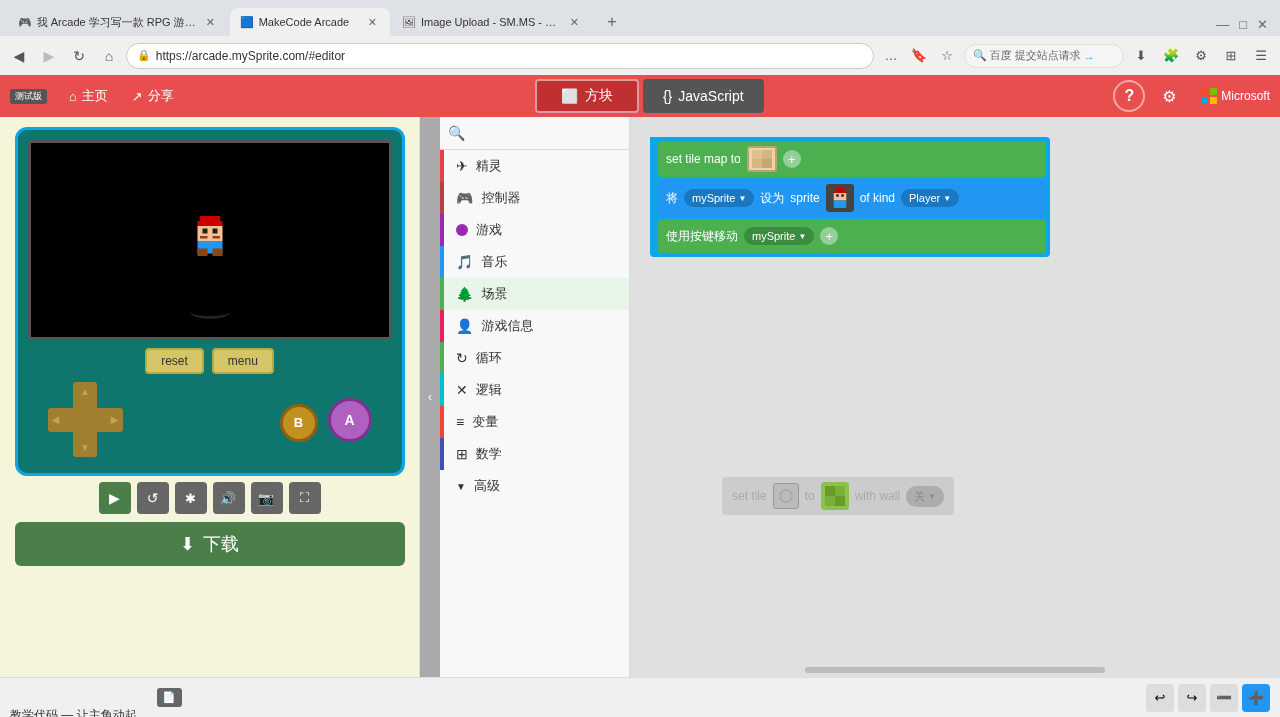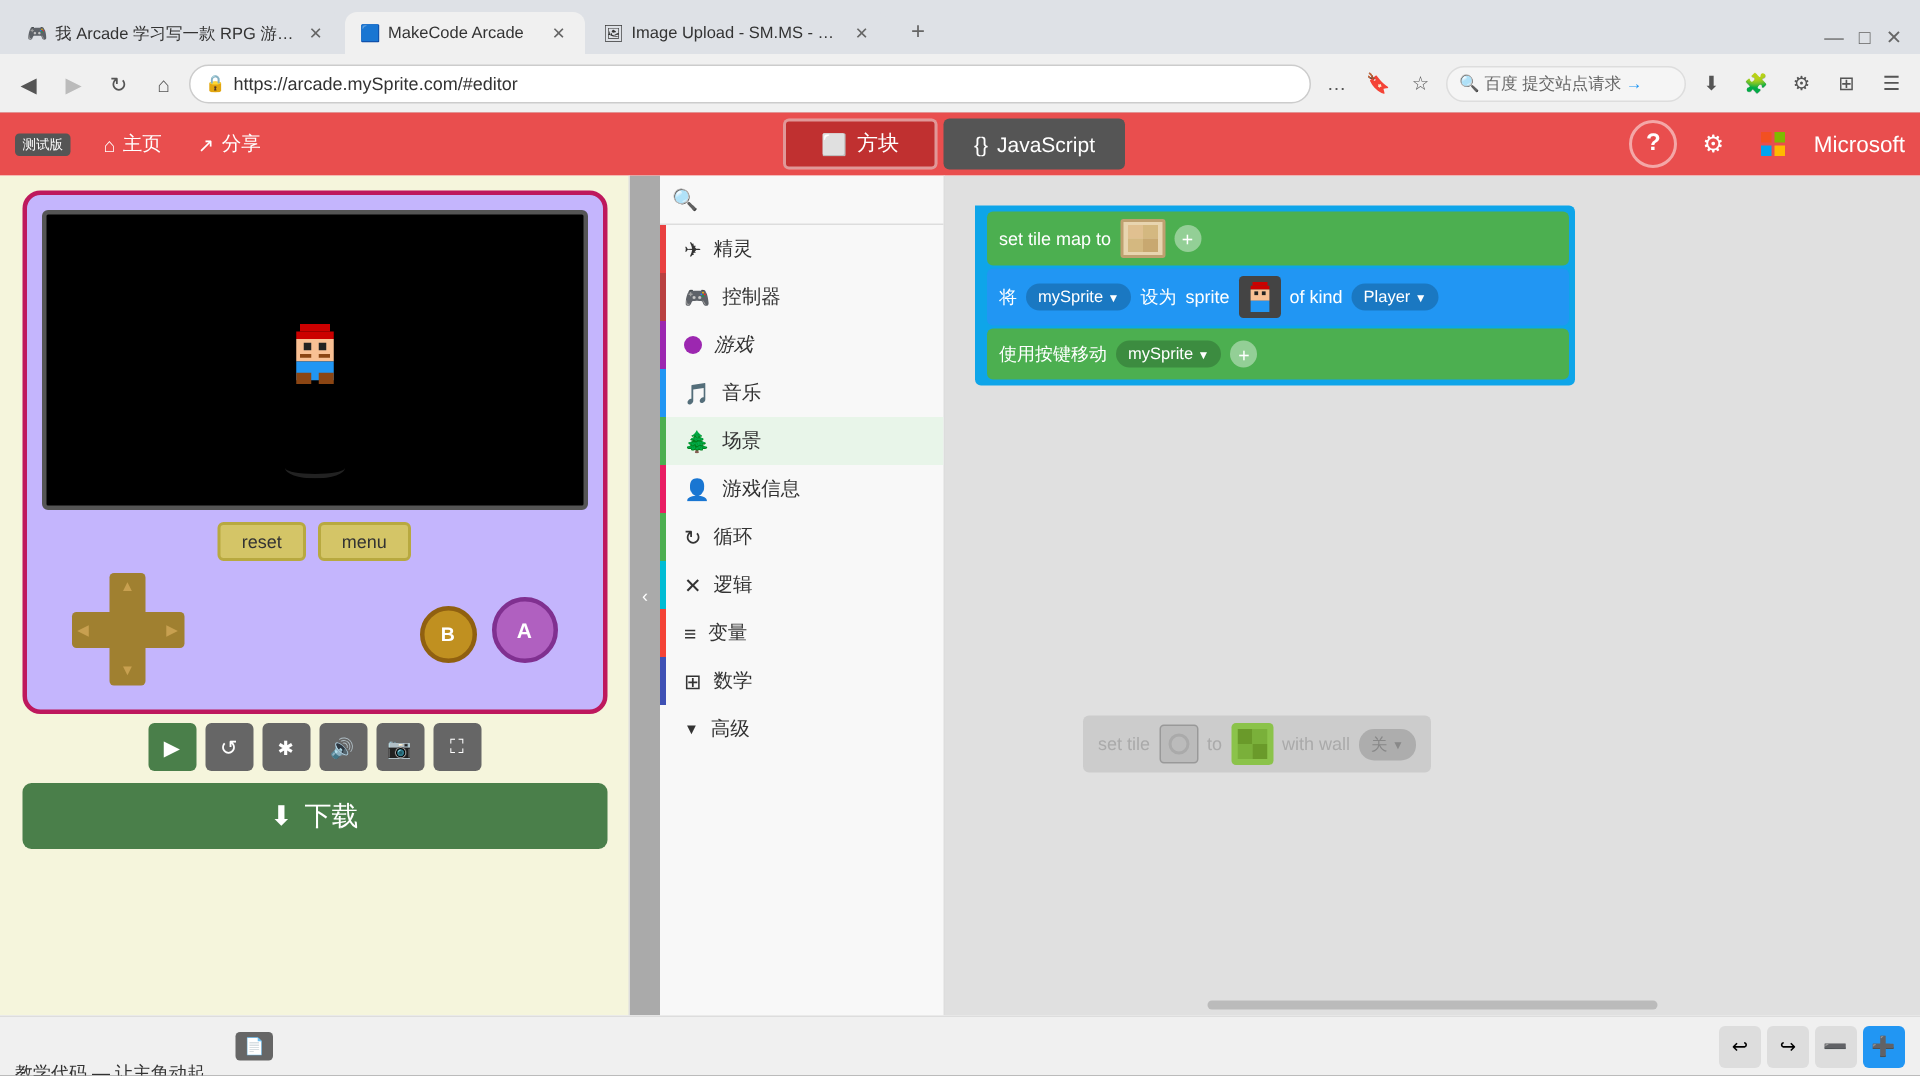--- a/index.html
+++ b/index.html
@@ -80,37 +80,37 @@
         <span>方块</span>
       </button>
       <button style="display:flex;align-items:center;gap:6px;padding:6px 20px;border-radius:4px;font-size:14px;cursor:pointer;font-weight:500;background:#555;color:#fff;border:none;">
         <span>{}</span>
         <span>JavaScript</span>
       </button>
     </div>
     <div style="display:flex;align-items:center;gap:8px;">
       <div style="width:32px;height:32px;display:flex;align-items:center;justify-content:center;color:#fff;cursor:pointer;font-size:16px;font-weight:bold;border:2px solid rgba(255,255,255,0.5);border-radius:50%;">?</div>
       <div style="width:32px;height:32px;display:flex;align-items:center;justify-content:center;color:#fff;cursor:pointer;font-size:16px;">⚙</div>
-      <div style="color:#fff;font-size:15px;display:flex;align-items:center;gap:19px;margin-left:8px;">
+      <div style="color:#fff;font-size:12px;display:flex;align-items:center;gap:4px;margin-left:8px;">
         <span style="display:inline-grid;grid-template:1fr 1fr / 1fr 1fr;gap:2px;width:16px;height:16px;">
           <span style="background:#f25022;display:block;"></span>
           <span style="background:#7fba00;display:block;"></span>
           <span style="background:#00a4ef;display:block;"></span>
           <span style="background:#ffb900;display:block;"></span>
         </span>
         <span>Microsoft</span>
       </div>
     </div>
   </div>
 
   <div style="flex:1; display:flex; overflow:hidden;">
 
     <div style="width:420px; background:#f5f5dc; display:flex; flex-direction:column; align-items:center; padding:10px 15px 8px; border-right:1px solid #ddd; flex-shrink:0;">
 
-      <div style="background:#c4b5fd; border:3px solid #be185d; border-radius:12px; padding:10px; width:390px;">
+      <div style="background:#0f766e; border:3px solid #0ea5e9; border-radius:12px; padding:10px; width:390px;">
 
         <div style="background:#000; border:3px solid #555; border-radius:4px; width:100%; height:200px; display:flex; align-items:center; justify-content:center; position:relative; margin-bottom:8px; overflow:hidden;">
 
           <svg width="40" height="40" viewBox="0 0 16 16" style="image-rendering:pixelated; position:absolute; top:50%; left:50%; transform:translate(-50%,-60%);">
 
             <rect x="4" y="0" width="8" height="2" fill="#c00"></rect>
             <rect x="3" y="2" width="10" height="2" fill="#c00"></rect>
 
             <rect x="3" y="4" width="10" height="6" fill="#f9c094"></rect>
 
@@ -180,21 +180,21 @@
 
       <div style="flex:1;overflow-y:auto;">
         <div style="display:flex;align-items:center;gap:8px;padding:7px 12px;cursor:pointer;font-size:13px;color:#333;border-left:4px solid #e94040;">
           <span style="font-size:14px;">✈</span>
           <span>精灵</span>
         </div>
         <div style="display:flex;align-items:center;gap:8px;padding:7px 12px;cursor:pointer;font-size:13px;color:#333;border-left:4px solid #b94040;">
           <span style="font-size:14px;">🎮</span>
           <span>控制器</span>
         </div>
-        <div style="display:flex;align-items:center;gap:8px;padding:7px 12px;cursor:pointer;font-size:13px;color:#333;border-left:4px solid #9c27b0;font-style:italic;">
+        <div style="display:flex;align-items:center;gap:8px;padding:7px 12px;cursor:pointer;font-size:13px;color:#333;border-left:4px solid #9c27b0;">
           <span style="width:12px;height:12px;background:#9c27b0;border-radius:50%;display:inline-block;"></span>
           <span>游戏</span>
         </div>
         <div style="display:flex;align-items:center;gap:8px;padding:7px 12px;cursor:pointer;font-size:13px;color:#333;border-left:4px solid #2196f3;">
           <span style="font-size:14px;">🎵</span>
           <span>音乐</span>
         </div>
         <div style="display:flex;align-items:center;gap:8px;padding:7px 12px;cursor:pointer;font-size:13px;color:#333;border-left:4px solid #4caf50;background:#e8f5e9;">
           <span style="font-size:14px;">🌲</span>
           <span>场景</span>

